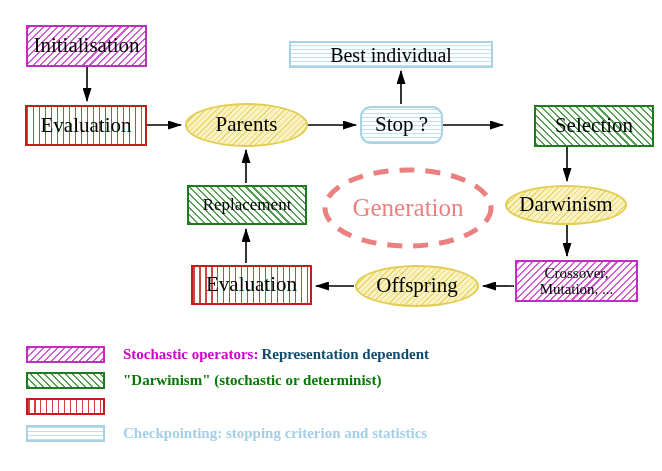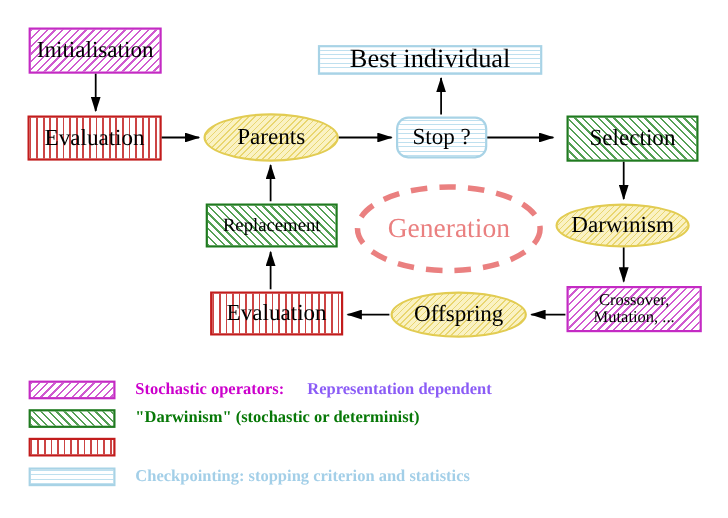--- a/index.html
+++ b/index.html
@@ -36,28 +36,28 @@
     position:absolute;z-index:2;color:#ea8080;font-size:25px;
     display:flex;align-items:center;justify-content:center;
   }
   .arrows{position:absolute;left:0;top:0;z-index:3;pointer-events:none;}
   .legend-row{
     position:absolute;left:26px;height:18px;display:flex;align-items:center;
     font-weight:bold;font-size:15px;z-index:2;white-space:nowrap;
   }
   .swatch{width:79px;height:17px;box-sizing:border-box;margin-right:18px;flex:none;}
   .t-magenta{color:#cc00cc;}
-  .t-gold{color:#8b5cf6;margin-left:21px;}
+  .t-gold{color:#0c4a6e;margin-left:3px;}
   .t-green{color:#077807;}
   .t-red{color:#ce1126;}
   .t-blue{color:#a3cfe8;}
   .lbl{display:block;}
   .small-lbl{font-size:17px;}
   .tiny-lbl{font-size:15px;}
-  .mid-lbl{font-size:24px;}
+  .mid-lbl{font-size:20px;}
 </style>
 </head>
 <body>
 
 <div class="canvas">
 
   <svg class="arrows" width="662" height="471" viewBox="0 0 662 471">
     <defs>
       <marker id="ah" markerWidth="15" markerHeight="9" refX="13" refY="4.5" orient="auto" markerUnits="userSpaceOnUse">
         <path d="M0,0 L14,4.5 L0,9 z" fill="#000000"></path>
@@ -90,21 +90,21 @@
   </div>
 
   <div class="node stripe-cyan rounded" style="left:360px;top:106px;width:83px;height:38px;">
     <span class="lbl">Stop ?</span>
   </div>
 
   <div class="node ellipse-yellow" style="left:185px;top:103px;width:123px;height:44px;">
     <span class="lbl">Parents</span>
   </div>
 
-  <div class="node hatch-green" style="left:515px;top:105px;width:120px;height:42px;">
+  <div class="node hatch-green" style="left:534px;top:105px;width:120px;height:42px;">
     <span class="lbl">Selection</span>
   </div>
 
   <div class="node hatch-green" style="left:187px;top:185px;width:120px;height:40px;">
     <span class="lbl small-lbl">Replacement</span>
   </div>
 
   <div class="generation-label" style="left:343px;top:195px;width:130px;height:26px;">Generation</div>
 
   <div class="node ellipse-yellow" style="left:505px;top:185px;width:122px;height:40px;">

